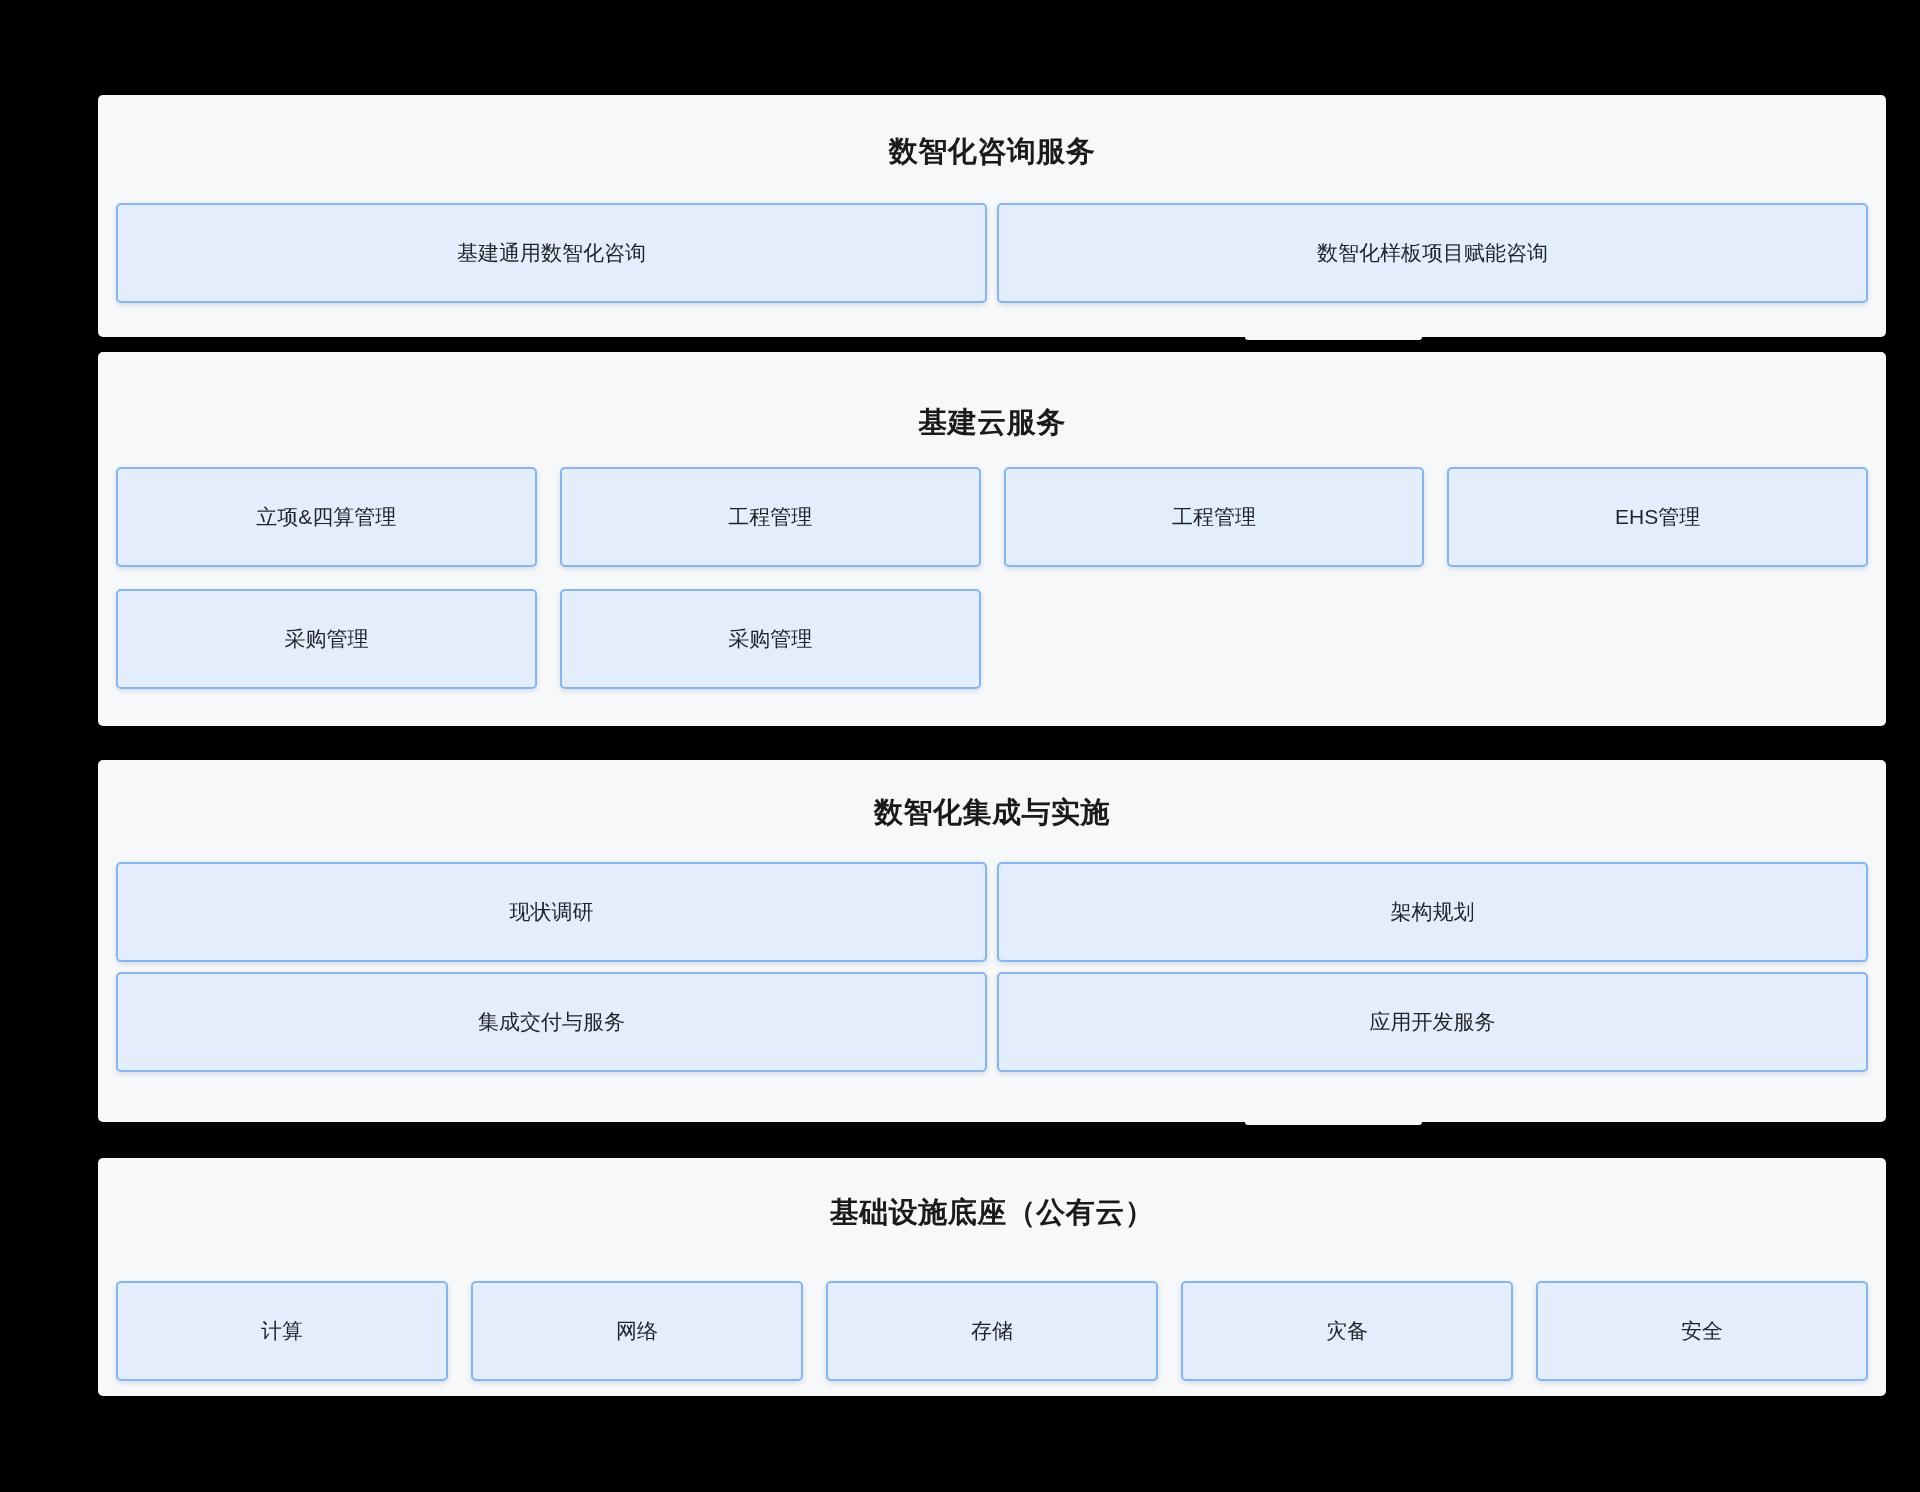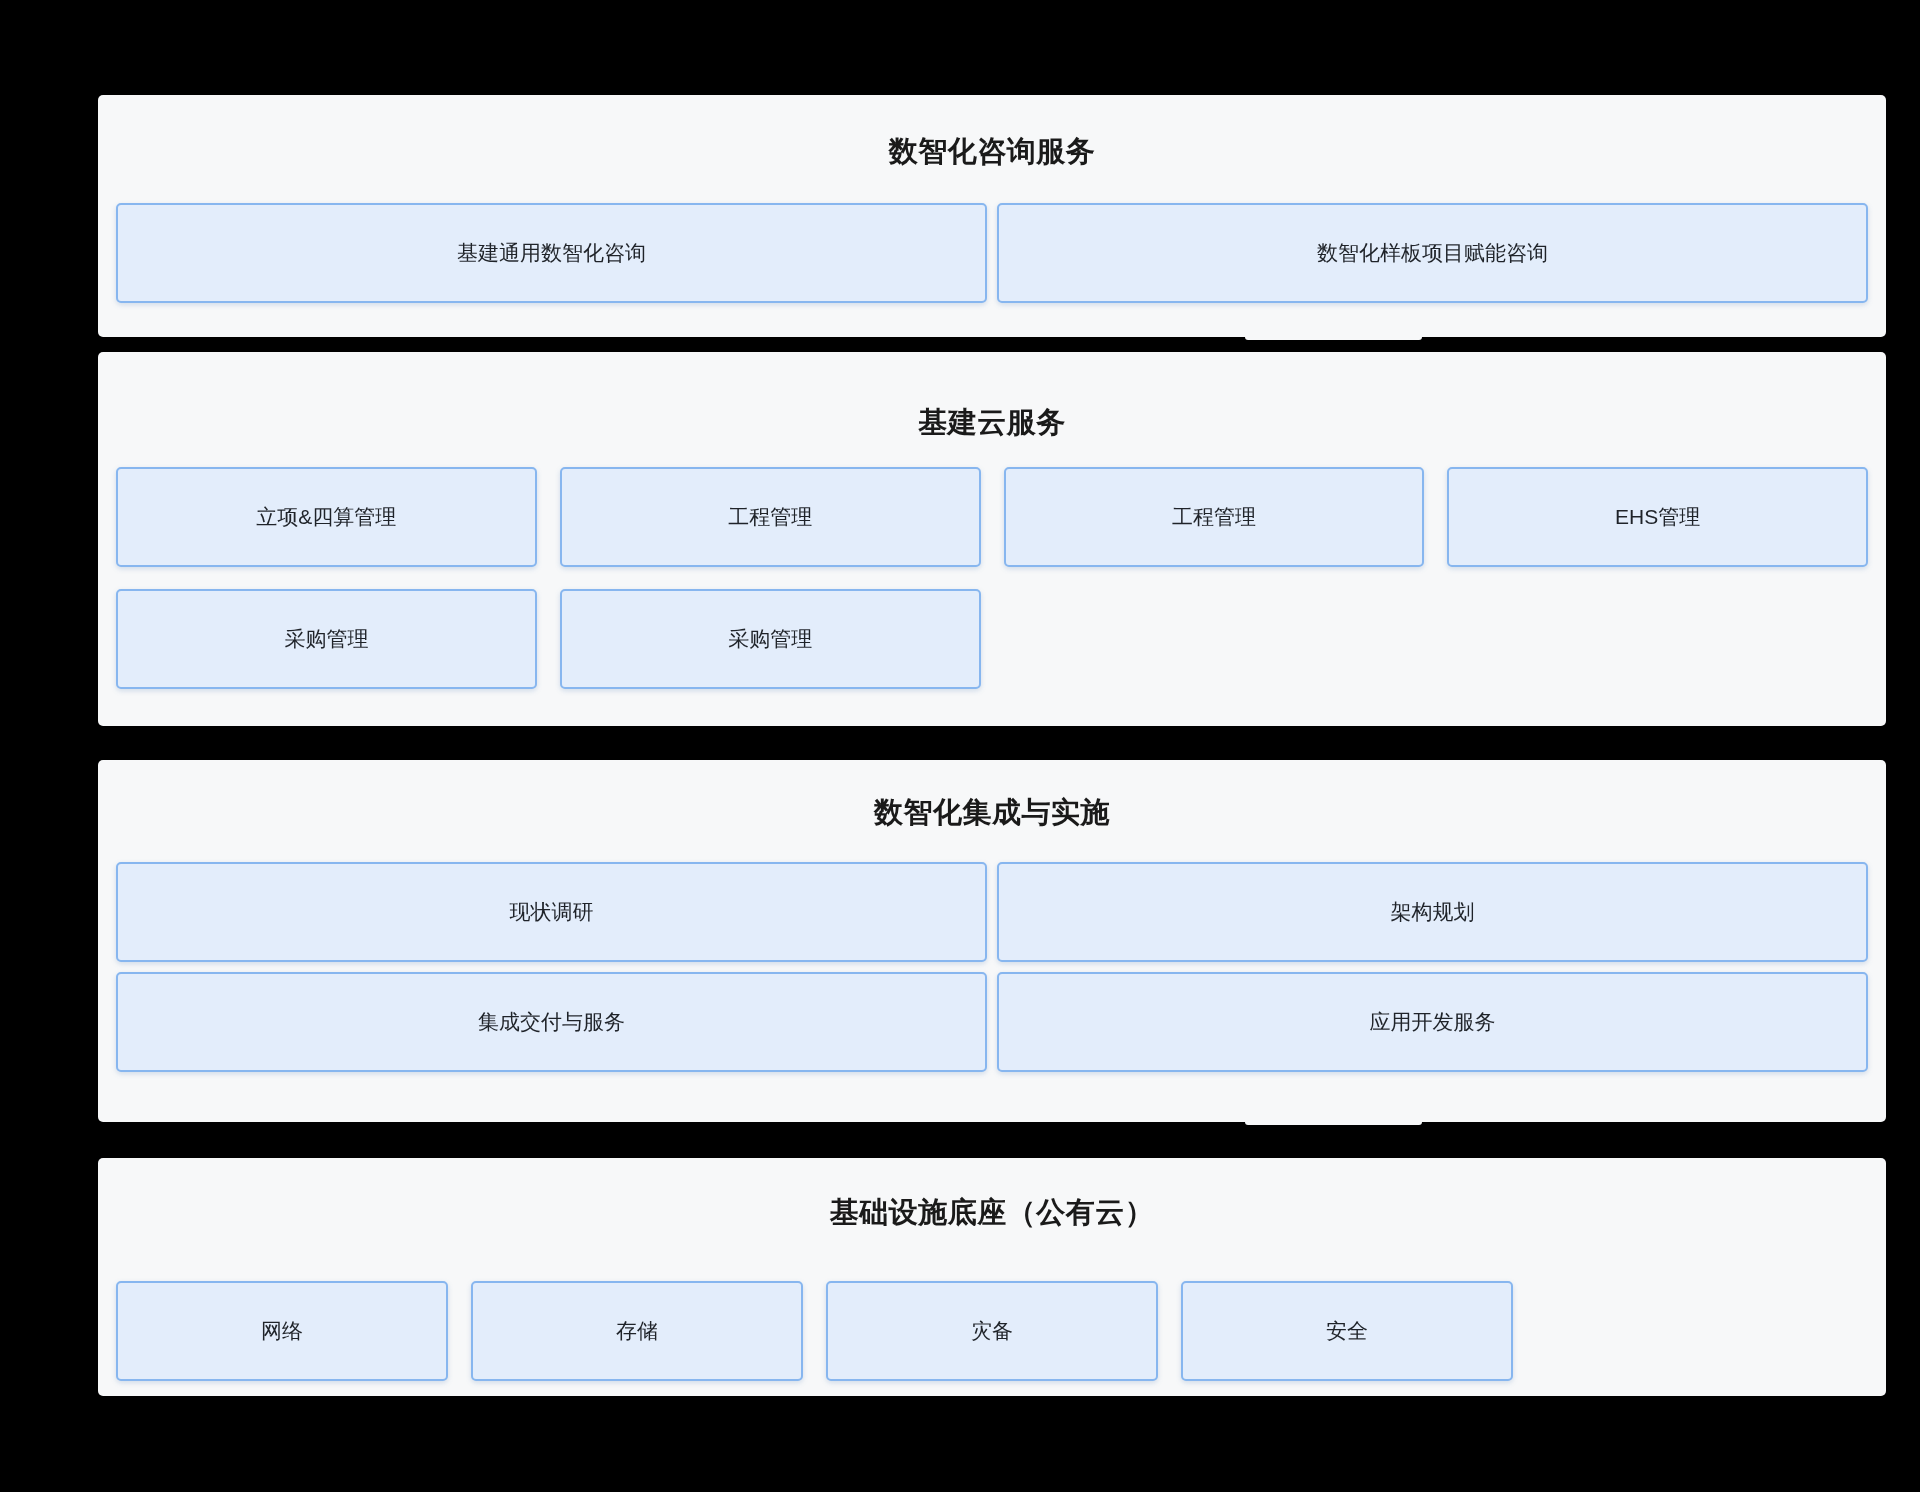--- a/index.html
+++ b/index.html
@@ -114,20 +114,21 @@
       <div class="box">架构规划</div>
       <div class="box">集成交付与服务</div>
       <div class="box">应用开发服务</div>
     </div>
     <div class="panel-notch"></div>
   </section>
 
   <section class="panel panel-4">
     <h2 class="panel-title">基础设施底座（公有云）</h2>
     <div class="box-grid cols-5">
+      <div class="box">计算</div>
       <div class="box">网络</div>
       <div class="box">存储</div>
       <div class="box">灾备</div>
       <div class="box">安全</div>
     </div>
   </section>
 
 </div>
 
 </body></html>

